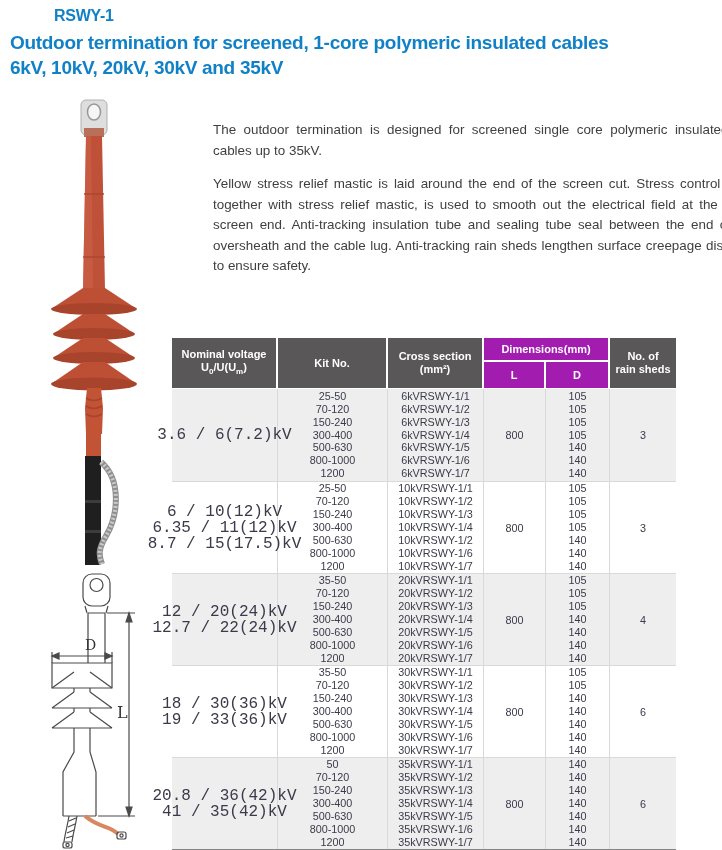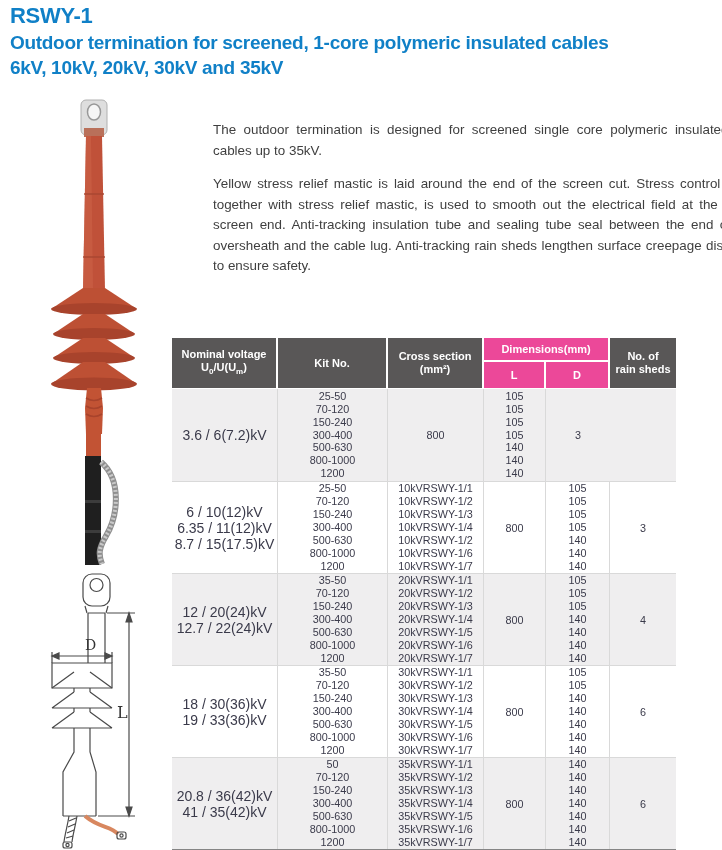--- a/index.html
+++ b/index.html
@@ -1,54 +1,54 @@
 <!DOCTYPE html>
 <html><head>
 <meta charset="utf-8">
 <style>
   * { margin:0; padding:0; box-sizing:border-box; }
   body { background:#ffffff; font-family:"Liberation Sans", sans-serif; }
   .page { position:relative; width:722px; height:850px; background:#ffffff; overflow:hidden; }
 
   
   .title-block { position:absolute; left:10px; top:2px; width:705px; color:#1080c7; }
-  .title-block h1 { font-size:22px; font-weight:bold; letter-spacing:-0.3px; line-height:28px; }
+  .title-block h1 { font-size:16px; font-weight:bold; letter-spacing:-0.3px; line-height:28px;margin-left:44px; }
   .title-block .subtitle { font-size:19px; font-weight:bold; letter-spacing:-0.3px; line-height:25px; }
 
   
   .desc { position:absolute; left:172px; top:120px; width:543px; color:#3f3f3f;margin-left:41px; }
   .desc p { font-size:13.4px; line-height:20.5px; text-align:justify; margin-bottom:13px; }
 
   
   .photo-wrap   { position:absolute; left:28px; top:98px; width:134px; height:467px; }
   .drawing-wrap { position:absolute; left:25px; top:566px; width:145px; height:284px; }
 
   
   .spec-table { position:absolute; left:172px; top:338px; width:504px; border-bottom:4px solid #858585; color:#3a3a4a; }
   .thead { display:grid; grid-template-columns:106px 110px 96px 126px 66px; height:50px; }
   .th { background:#595757; color:#ffffff; font-weight:bold; font-size:11px; line-height:13px;
         display:flex; flex-direction:column; justify-content:center; align-items:center; text-align:center;
         border-right:2px solid #ffffff; }
   .th:last-child { border-right:none; }
   .th sub { font-size:8px; }
-  .dim-cell { background:#ec4899; border-right:2px solid #ffffff; display:flex; flex-direction:column; }
+  .dim-cell { background:#a21caf; border-right:2px solid #ffffff; display:flex; flex-direction:column; }
   .dim-top { flex:0 0 24px; color:#fff; font-weight:bold; font-size:11px; display:flex; align-items:center; justify-content:center;
              border-bottom:2px solid #ffffff; }
   .dim-bottom { flex:1; display:grid; grid-template-columns:62px 62px; }
   .dim-bottom div { color:#fff; font-weight:bold; font-size:11px; display:flex; align-items:center; justify-content:center; }
   .dim-bottom div:first-child { border-right:2px solid #ffffff; }
 
   .tgroup { display:grid; grid-template-columns:106px 110px 96px 62px 64px 66px; min-height:92px; background:#ffffff; }
   .tgroup.shaded { background:#efeeef; }
   .tgroup + .tgroup { border-top:1px solid #d9d9d9; }
   .tbody { border-top:1px solid #ffffff; }
   .tcell { display:flex; flex-direction:column; justify-content:center; align-items:center; border-right:1px solid #d9d9d9; }
   .tcell:last-child { border-right:none; }
   .line  { height:12.9px; line-height:12.9px; font-size:10.8px; white-space:nowrap; }
-  .vline { height:16px;   line-height:16px;   font-size:14px; white-space:nowrap; }
+  .vline { height:16px;   line-height:16px;   font-size:16px; white-space:nowrap;font-family:Liberation Mono, monospace; }
   .single { font-size:10.8px; }
 </style>
 </head>
 <body>
 
 <div class="page">
 
   <div class="title-block">
     <h1>RSWY-1</h1>
     <div class="subtitle">Outdoor termination for screened, 1-core polymeric insulated cables</div>
@@ -183,20 +183,29 @@
           <div class="tcell">
             <div class="line">25-50</div>
             <div class="line">70-120</div>
             <div class="line">150-240</div>
             <div class="line">300-400</div>
             <div class="line">500-630</div>
             <div class="line">800-1000</div>
             <div class="line">1200</div>
           </div>
           <div class="tcell">
+            <div class="line">6kVRSWY-1/1</div>
+            <div class="line">6kVRSWY-1/2</div>
+            <div class="line">6kVRSWY-1/3</div>
+            <div class="line">6kVRSWY-1/4</div>
+            <div class="line">6kVRSWY-1/5</div>
+            <div class="line">6kVRSWY-1/6</div>
+            <div class="line">6kVRSWY-1/7</div>
+          </div>
+          <div class="tcell">
             <div class="single">800</div>
           </div>
           <div class="tcell">
             <div class="line">105</div>
             <div class="line">105</div>
             <div class="line">105</div>
             <div class="line">105</div>
             <div class="line">140</div>
             <div class="line">140</div>
             <div class="line">140</div>

